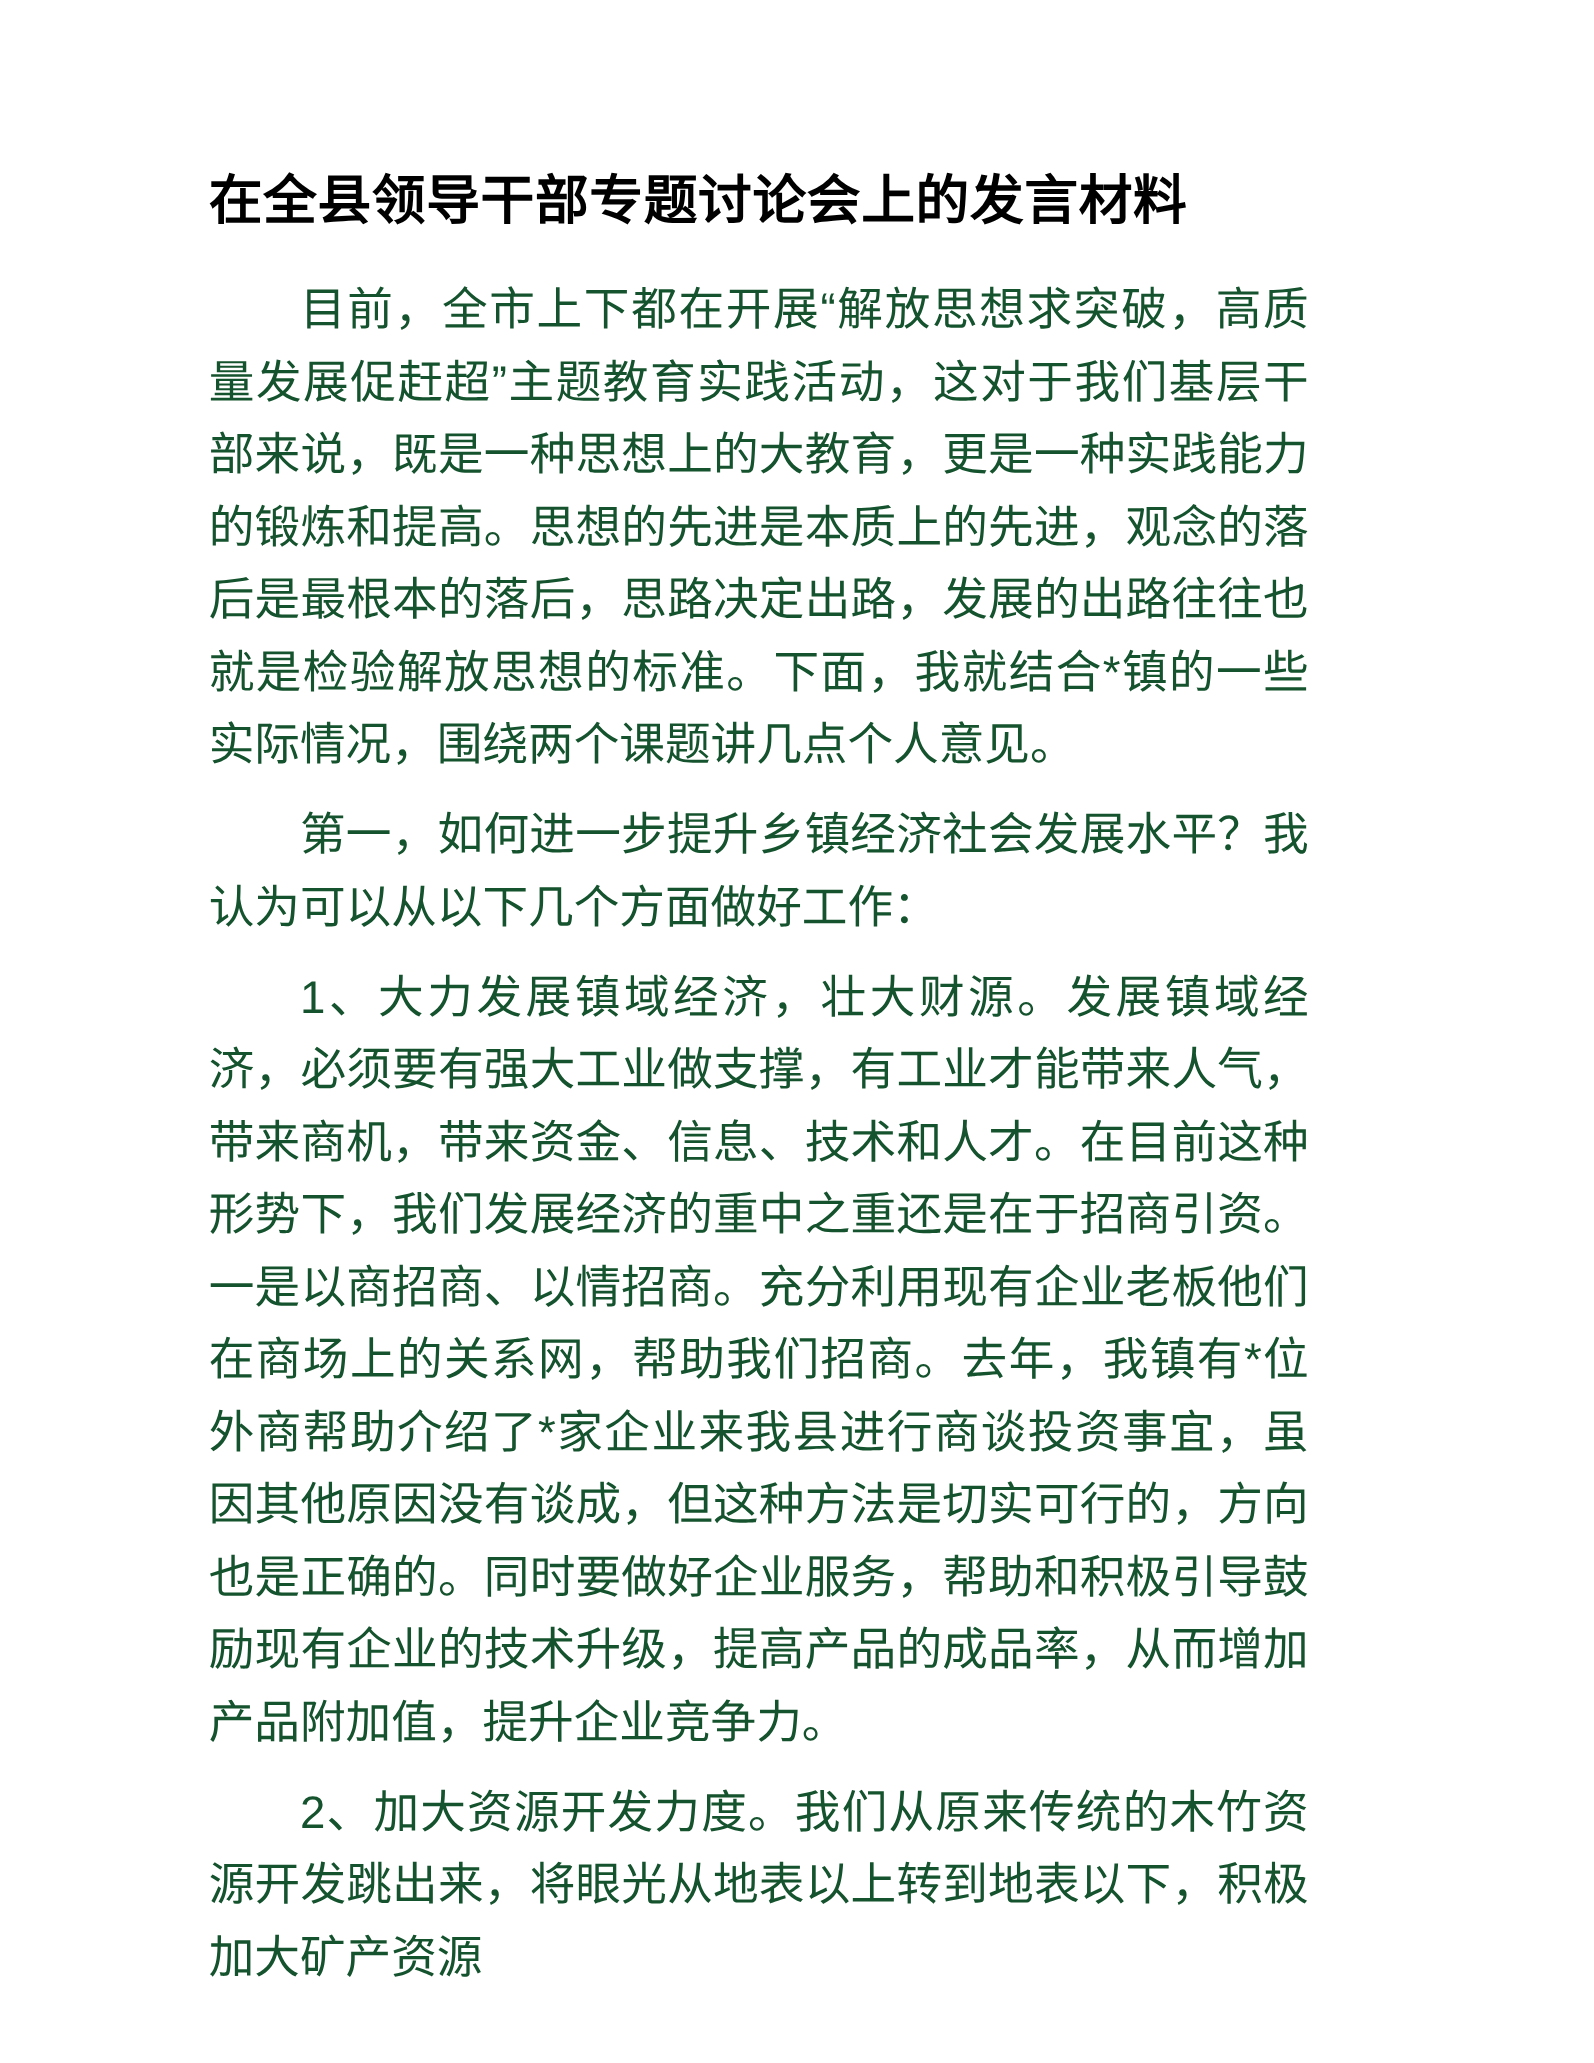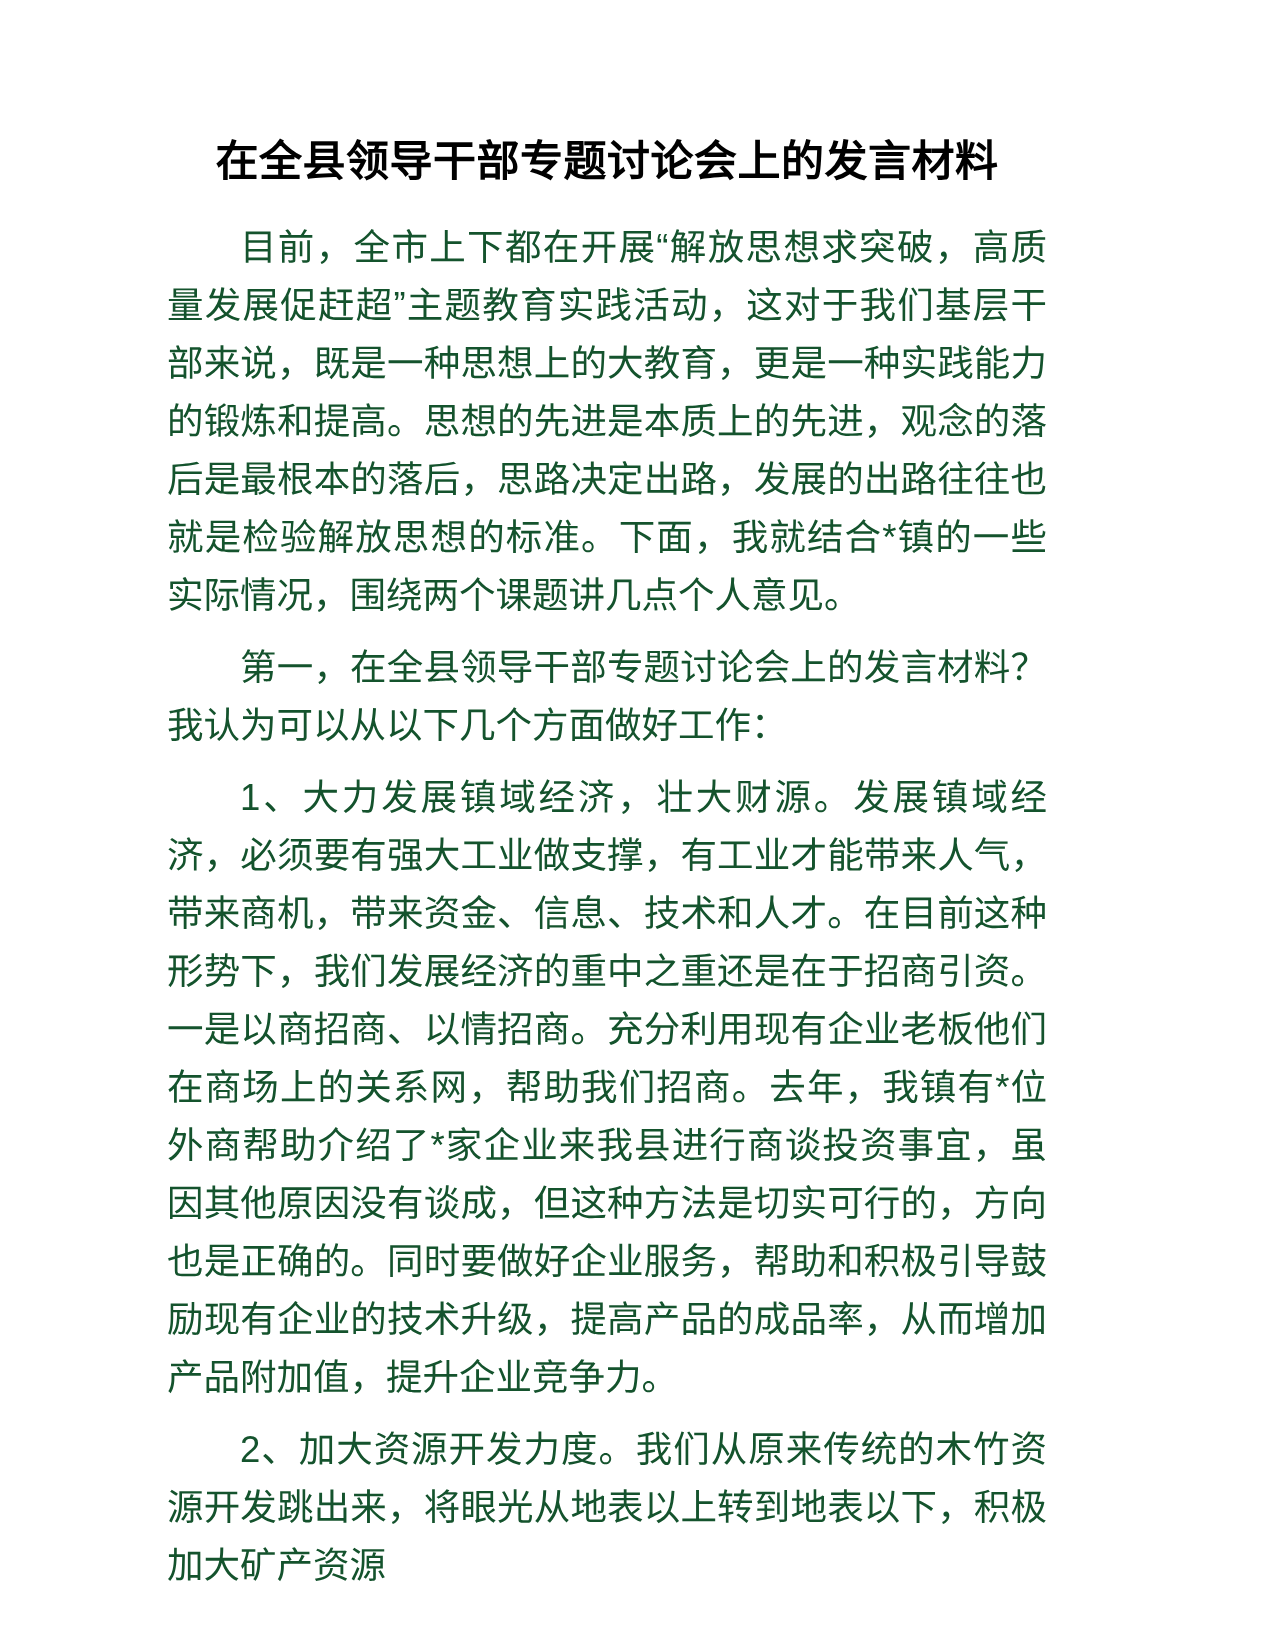--- a/index.html
+++ b/index.html
@@ -25,21 +25,21 @@
     top: 0;
     width: 880px;
   }
 
   .doc-title {
     font-family: "Liberation Sans", "DejaVu Sans", sans-serif;
     font-weight: bold;
     font-size: 43px;
     line-height: 1;
     color: #000000;
-    text-align: center;
+    text-align: left;
     margin: 0;
     padding-top: 140px;
     letter-spacing: 0.5px;
     white-space: nowrap;
   }
 
   .body-block {
     margin-top: 36px;
   }
 
@@ -65,21 +65,21 @@
 
 <div class="page">
   <div class="content">
 
     <h1 class="doc-title">在全县领导干部专题讨论会上的发言材料</h1>
 
     <div class="body-block">
 
       <p class="para">目前，全市上下都在开展“解放思想求突破，高质量发展促赶超”主题教育实践活动，这对于我们基层干部来说，既是一种思想上的大教育，更是一种实践能力的锻炼和提高。思想的先进是本质上的先进，观念的落后是最根本的落后，思路决定出路，发展的出路往往也就是检验解放思想的标准。下面，我就结合*镇的一些实际情况，围绕两个课题讲几点个人意见。</p>
 
-      <p class="para">第一，在全县领导干部专题讨论会上的发言材料？我认为可以从以下几个方面做好工作：</p>
+      <p class="para">第一，如何进一步提升乡镇经济社会发展水平？我认为可以从以下几个方面做好工作：</p>
 
       <p class="para">1、大力发展镇域经济，壮大财源。发展镇域经济，必须要有强大工业做支撑，有工业才能带来人气，带来商机，带来资金、信息、技术和人才。在目前这种形势下，我们发展经济的重中之重还是在于招商引资。一是以商招商、以情招商。充分利用现有企业老板他们在商场上的关系网，帮助我们招商。去年，我镇有*位外商帮助介绍了*家企业来我县进行商谈投资事宜，虽因其他原因没有谈成，但这种方法是切实可行的，方向也是正确的。同时要做好企业服务，帮助和积极引导鼓励现有企业的技术升级，提高产品的成品率，从而增加产品附加值，提升企业竞争力。</p>
 
       <p class="para">2、加大资源开发力度。我们从原来传统的木竹资源开发跳出来，将眼光从地表以上转到地表以下，积极加大矿产资源</p>
 
     </div>
   </div>
 </div>
 
 </body></html>

